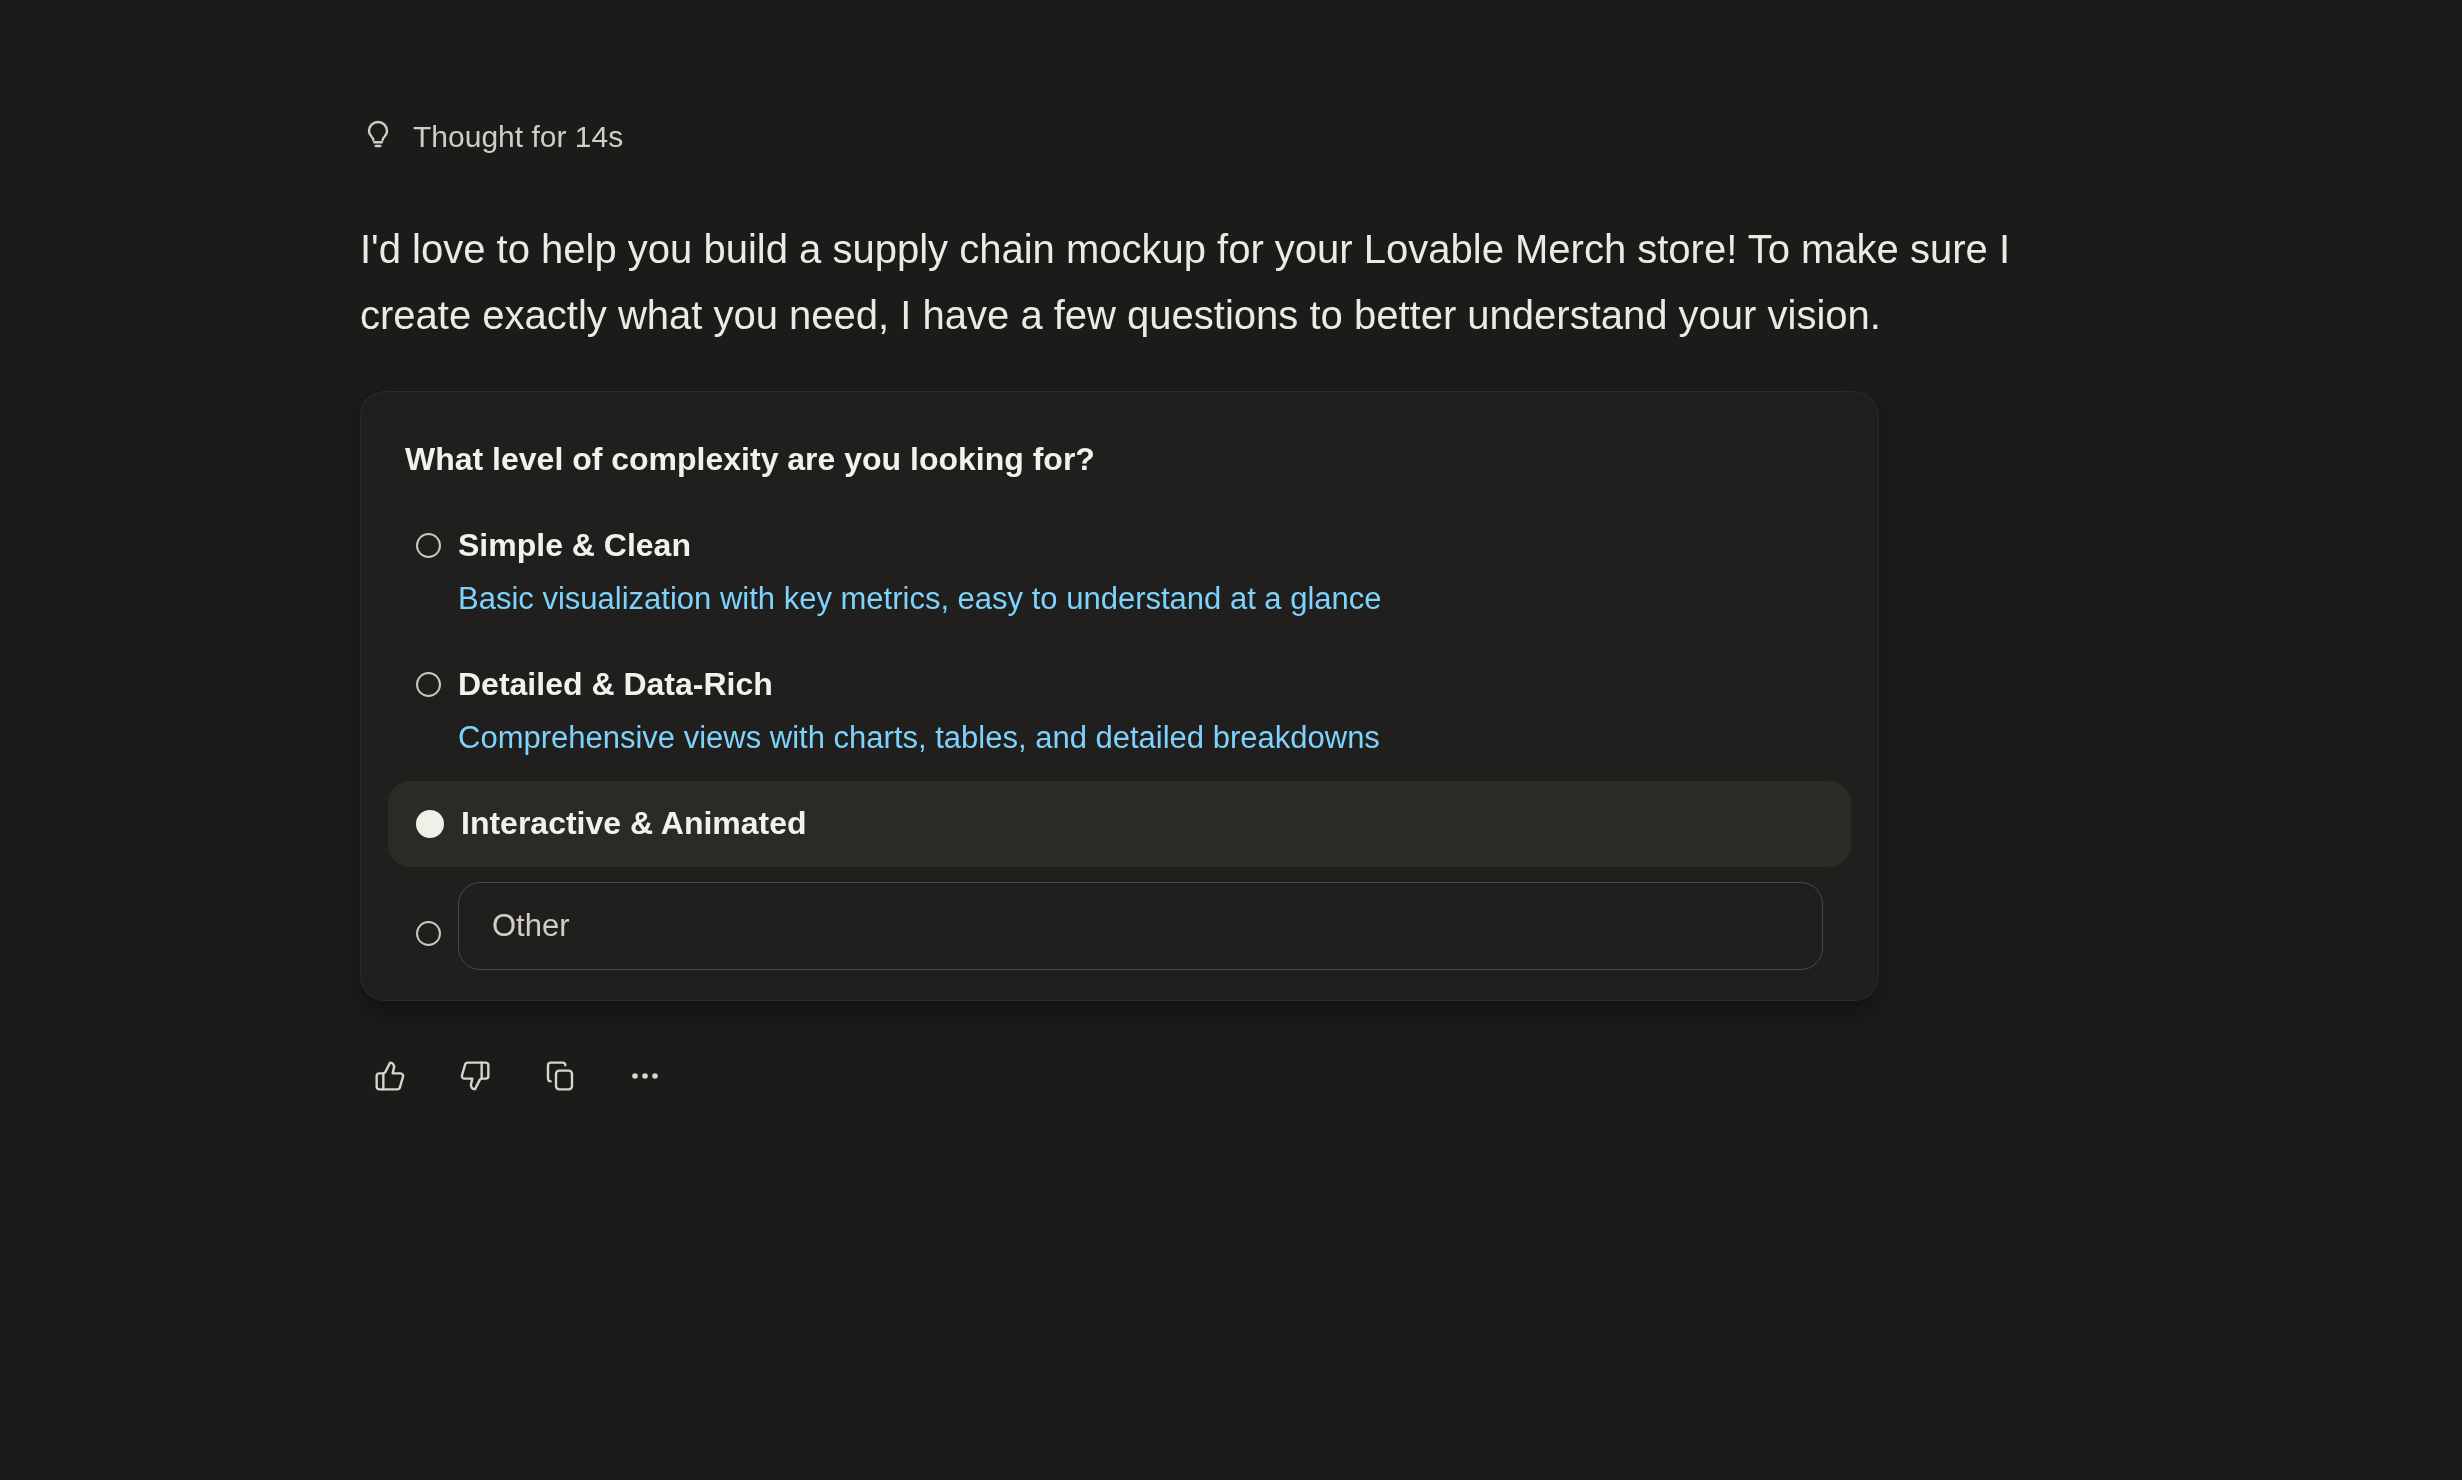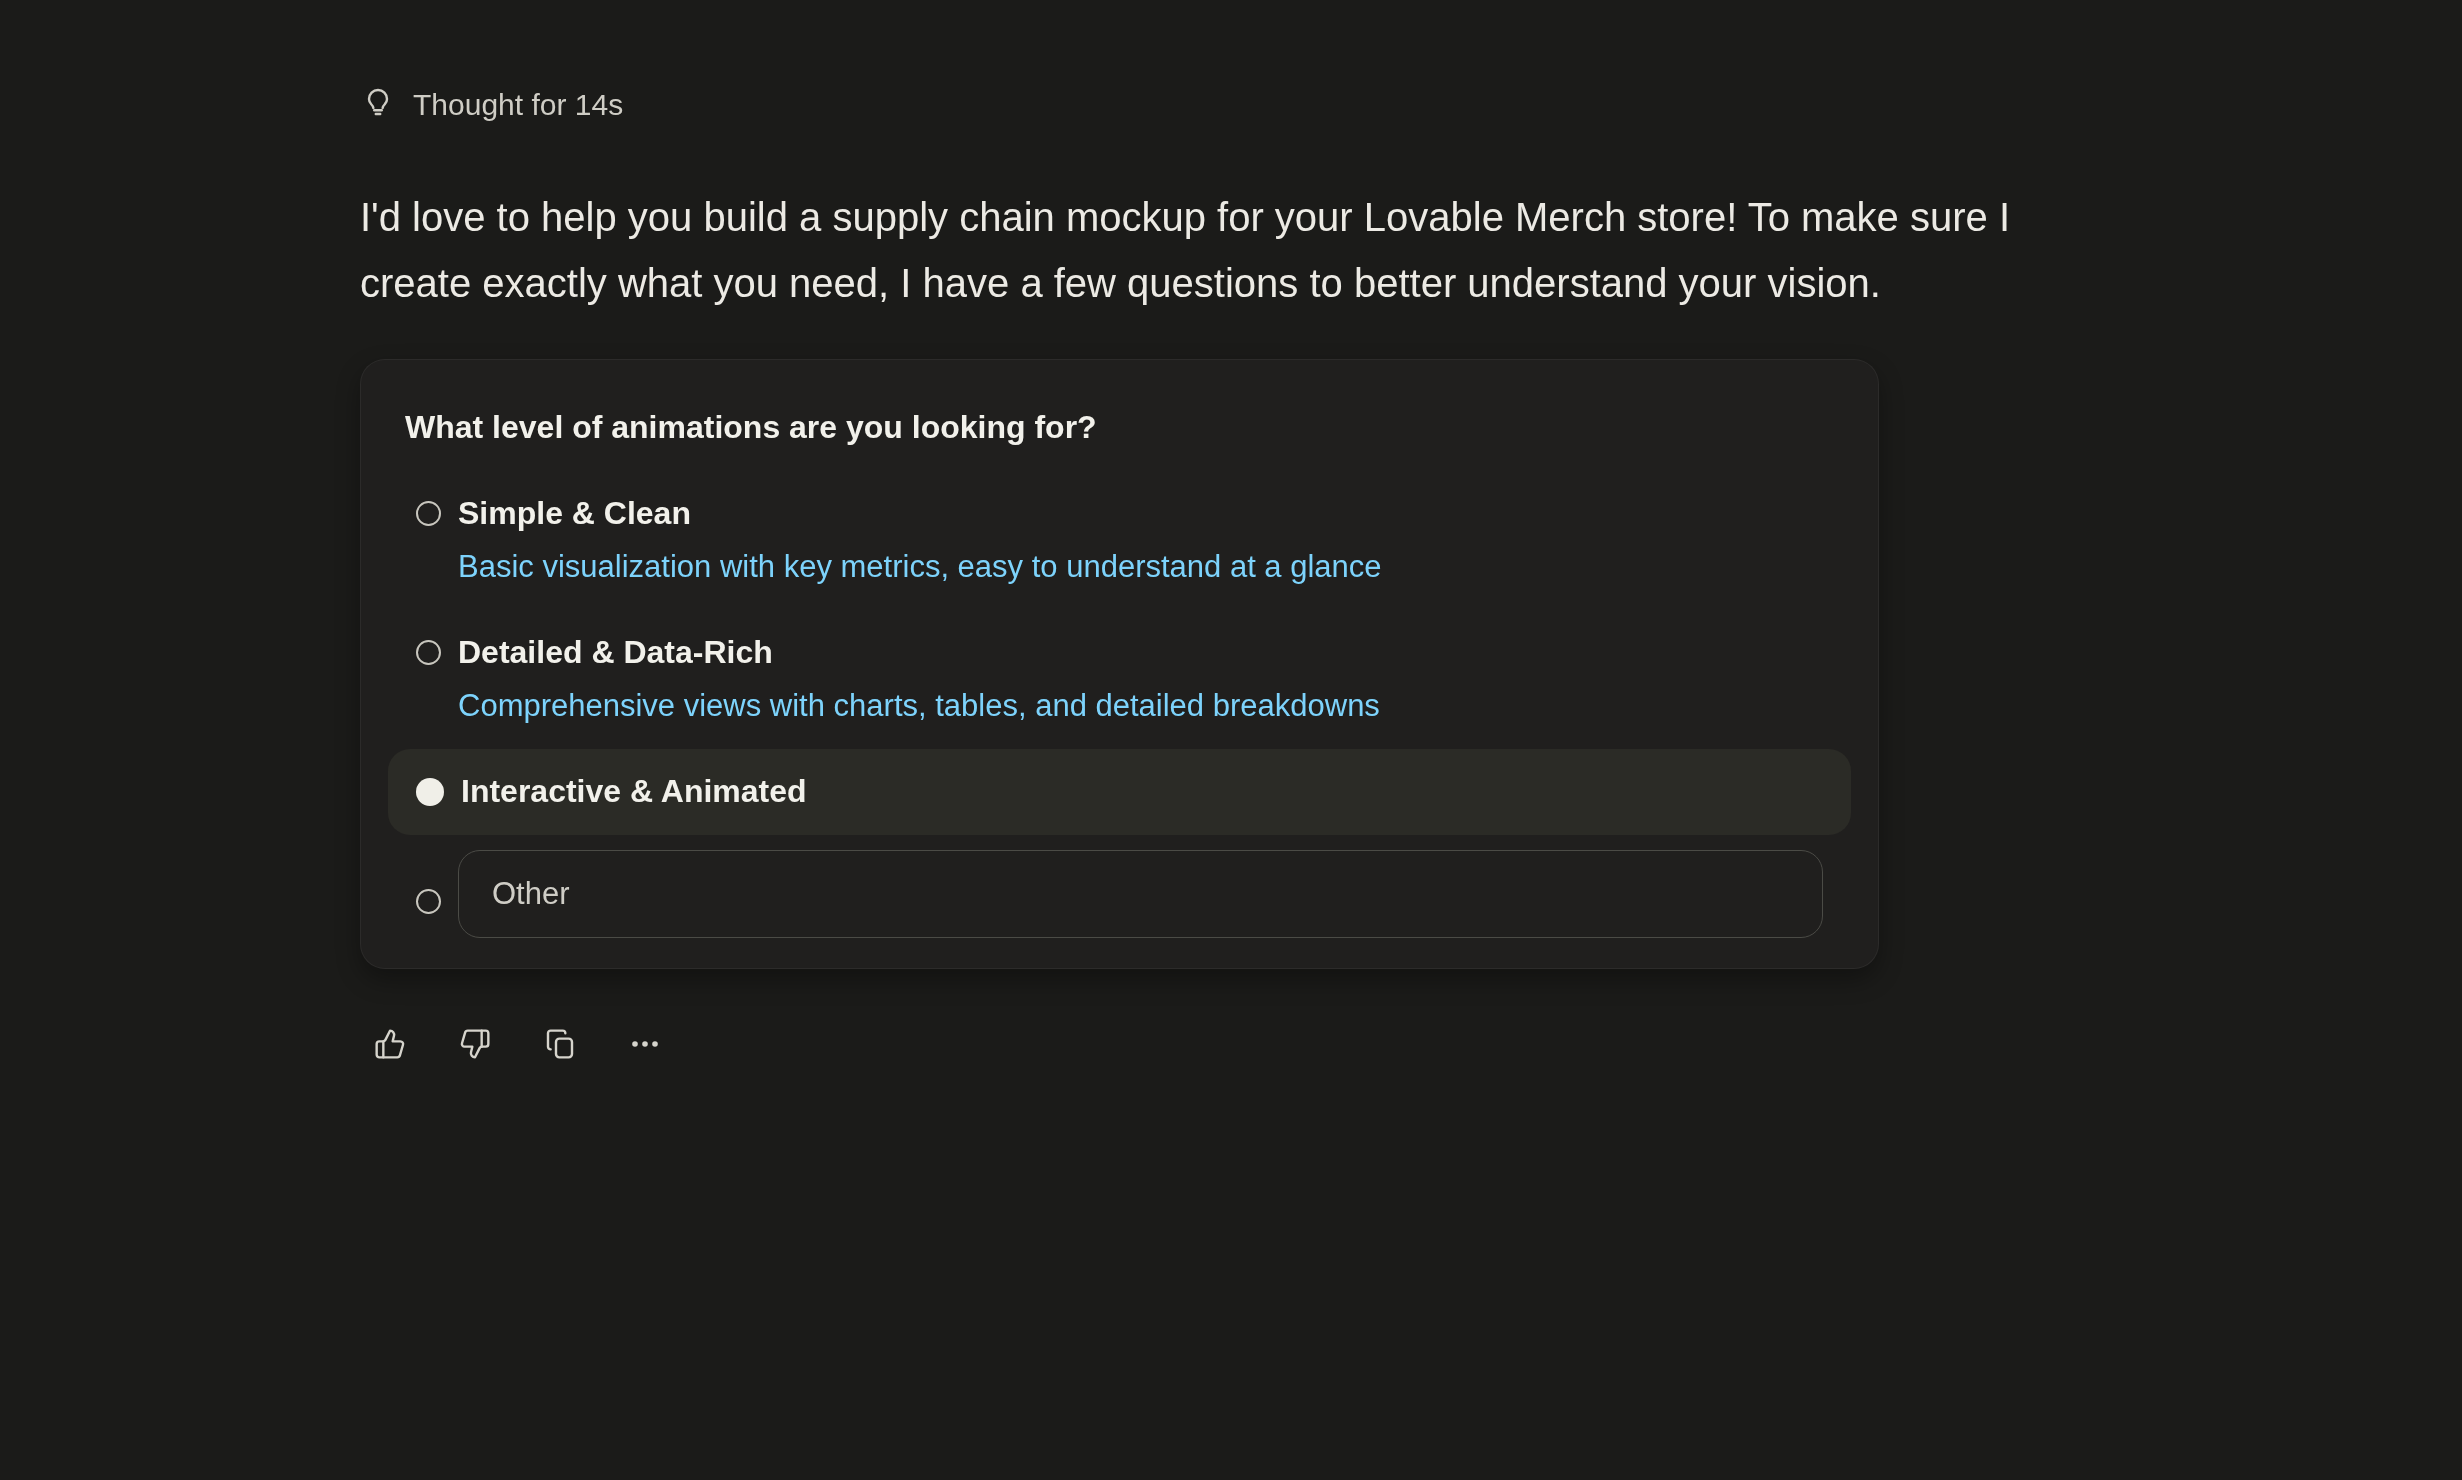--- a/index.html
+++ b/index.html
@@ -4,21 +4,21 @@
 <style>
   html,body { margin:0; padding:0; background:#1b1b19; }
   .page {
     position:relative; width:2462px; height:1480px; overflow:hidden;
     background:#1b1b19; font-family:"Liberation Sans","DejaVu Sans",sans-serif;
     -webkit-font-smoothing:antialiased;
   }
   .content { position:absolute; left:360px; top:86px; width:1886px; }
 
   
-  .thought-row { display:flex; align-items:center; gap:17px; color:#cfcdc5; cursor:pointer; }
+  .thought-row { display:flex; align-items:center; gap:17px; color:#cfcdc5; cursor:pointer;margin-top:32px; }
   .thought-row svg { display:block; }
   .thought-label { font-size:30px; line-height:38px; }
 
   
   .message {
     margin-top:60px; width:1748px; font-size:40px; line-height:66px; color:#eceae4;
   }
 
   
   .card {
@@ -96,21 +96,21 @@
         </svg>
       </span>
       <span class="thought-label">Thought for 14s</span>
     </div>
 
     <div class="message">I'd love to help you build a supply chain mockup for your Lovable Merch store! To make sure I create exactly what you need, I have a few questions to better understand your vision.</div>
 
     <div class="card">
 
       <div class="card-body">
-        <div class="question">What level of animations are you looking for?</div>
+        <div class="question">What level of complexity are you looking for?</div>
 
         <div class="options">
 
           <div class="option">
             <span class="radio"></span>
             <div class="option-text">
               <div class="option-label">Simple &amp; Clean</div>
               <div class="option-desc">Basic visualization with key metrics, easy to understand at a glance</div>
             </div>
           </div>

